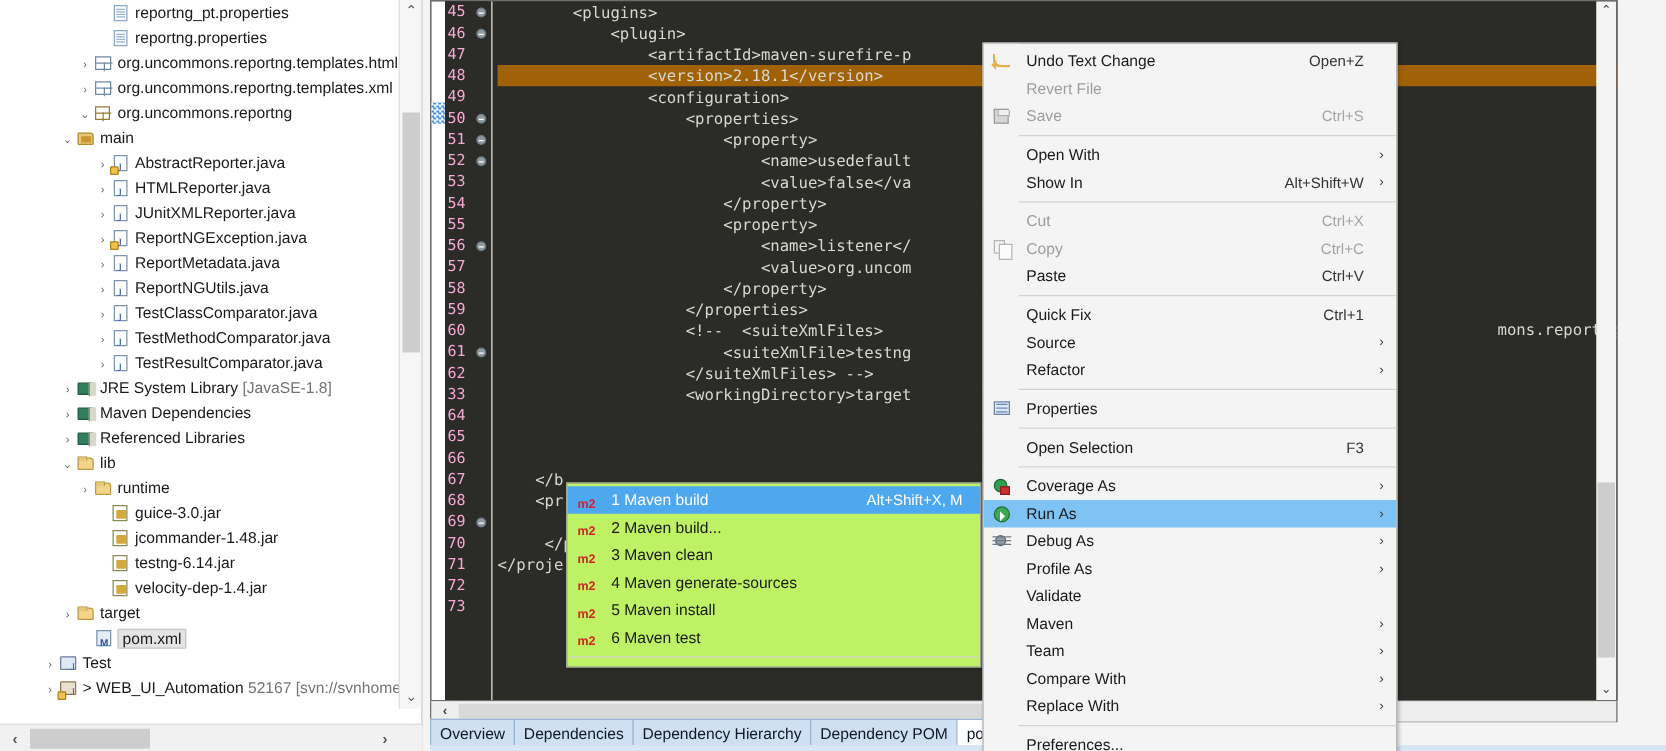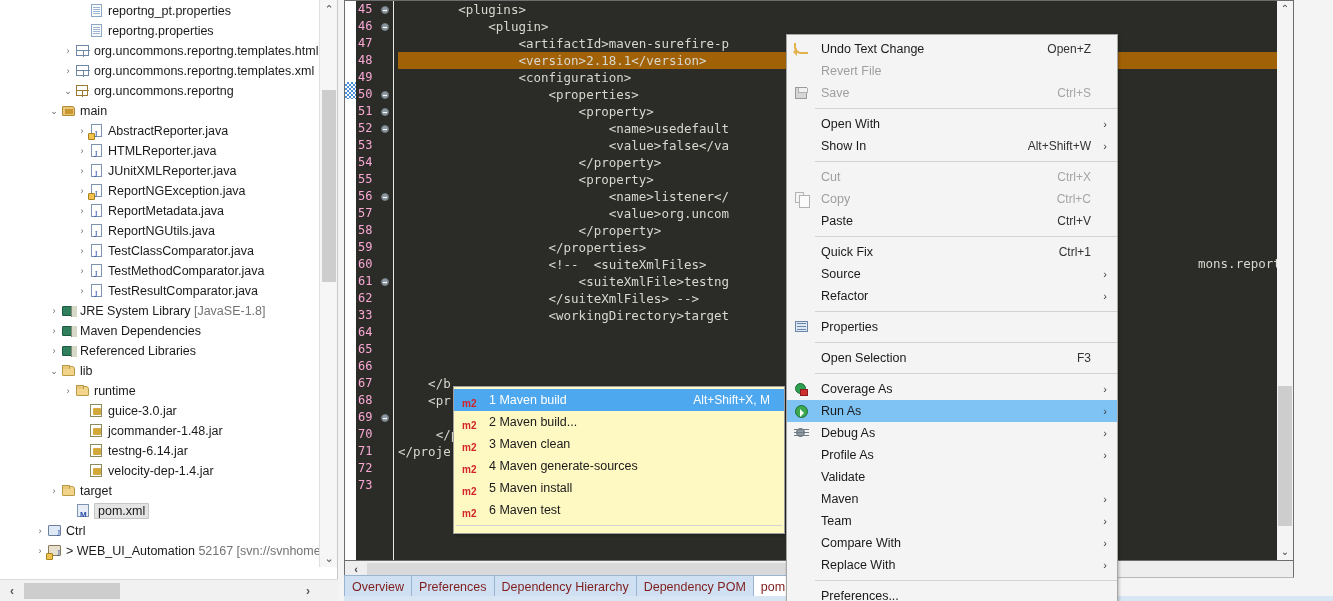--- a/index.html
+++ b/index.html
@@ -110,26 +110,26 @@
   #ed-vthumb{position:absolute;left:1px;top:385px;width:14px;height:140px;background:#cdcdcd;}
   #ed-hscroll{position:absolute;left:5px;top:561px;width:950px;height:17px;background:#eeeeee;
     border-left:1px solid #6d6d6d;border-right:1px solid #6d6d6d;border-bottom:1px solid #b9b9b9;}
   #ed-hscroll .arr{position:absolute;left:3px;top:0;width:16px;height:17px;text-align:center;
     line-height:17px;font-size:11px;color:#444;font-weight:bold;}
   #ed-hthumb{position:absolute;left:22px;top:2px;width:700px;height:13px;background:#d9d9d9;}
 
   
   #ed-tabs{position:absolute;left:5px;top:575px;height:22px;display:flex;align-items:stretch;}
   .etab{background:#cfe0f2;border:1px solid #9ab4d4;border-bottom:none;font-size:12.5px;
-    color:#7f1d1d;padding:2px 7px 0 7px;line-height:18px;margin-right:-1px;}
+    color:#0f172a;padding:2px 7px 0 7px;line-height:18px;margin-right:-1px;}
   .etab.active{background:#ffffff;border-color:#9ab4d4;}
   #tabs-fill{position:absolute;left:5px;top:596px;width:1328px;height:5px;background:#d8e5f3;}
 
   
-  #maven-menu{position:absolute;left:453px;top:386px;width:332px;background:#fef9c3;
+  #maven-menu{position:absolute;left:453px;top:386px;width:332px;background:#bef264;
     border:1px solid #a0a0a0;box-shadow:1px 1px 3px rgba(0,0,0,.28);padding:2px 0 3px 0;}
   .mrow{position:relative;height:22px;line-height:22px;font-size:12.5px;color:#1a1a1a;
     padding-left:35px;white-space:nowrap;}
   .mrow.hi{background:#4ea8ef;color:#ffffff;}
   .m2{position:absolute;left:8px;top:4px;font-size:10px;font-weight:bold;color:#d3222a;
     font-family:"Liberation Sans",sans-serif;}
   .mkey{position:absolute;right:14px;top:0;font-size:12px;color:#222;}
   .mrow.hi .mkey{color:#ffffff;margin-left:46px;}
   .msep{height:1px;background:#d3d3d3;margin:4px 2px 4px 2px;}
 
@@ -201,21 +201,21 @@
         <div class="trow"><span style="display:inline-block;width:48px"></span><span class="tw">›</span><span class="ico"><span class="ic-lib"></span></span><span class="lbl">Maven Dependencies</span></div>
         <div class="trow"><span style="display:inline-block;width:48px"></span><span class="tw">›</span><span class="ico"><span class="ic-lib"></span></span><span class="lbl">Referenced Libraries</span></div>
         <div class="trow"><span style="display:inline-block;width:48px"></span><span class="tw">⌄</span><span class="ico"><span class="ic-folder"></span></span><span class="lbl">lib</span></div>
         <div class="trow"><span style="display:inline-block;width:62px"></span><span class="tw">›</span><span class="ico"><span class="ic-folder"></span></span><span class="lbl">runtime</span></div>
         <div class="trow"><span style="display:inline-block;width:76px"></span><span class="tw"></span><span class="ico"><span class="ic-jar"></span></span><span class="lbl">guice-3.0.jar</span></div>
         <div class="trow"><span style="display:inline-block;width:76px"></span><span class="tw"></span><span class="ico"><span class="ic-jar"></span></span><span class="lbl">jcommander-1.48.jar</span></div>
         <div class="trow"><span style="display:inline-block;width:76px"></span><span class="tw"></span><span class="ico"><span class="ic-jar"></span></span><span class="lbl">testng-6.14.jar</span></div>
         <div class="trow"><span style="display:inline-block;width:76px"></span><span class="tw"></span><span class="ico"><span class="ic-jar"></span></span><span class="lbl">velocity-dep-1.4.jar</span></div>
         <div class="trow"><span style="display:inline-block;width:48px"></span><span class="tw">›</span><span class="ico"><span class="ic-folder"></span></span><span class="lbl">target</span></div>
         <div class="trow"><span style="display:inline-block;width:62px"></span><span class="tw"></span><span class="ico"><span class="ic-pom"></span></span><span class="lbl sel-soft">pom.xml</span></div>
-        <div class="trow"><span style="display:inline-block;width:34px"></span><span class="tw">›</span><span class="ico"><span class="ic-proj"></span></span><span class="lbl">Ctrl</span></div>
+        <div class="trow"><span style="display:inline-block;width:34px"></span><span class="tw">›</span><span class="ico"><span class="ic-proj"></span></span><span class="lbl">Test</span></div>
         <div class="trow"><span style="display:inline-block;width:34px"></span><span class="tw">›</span><span class="ico"><span class="ic-proj2"></span><span class="warnbadge"></span></span><span class="lbl">&gt; WEB_UI_Automation</span> <span class="lbl dim">52167 [svn://svnhome.ac</span></div>
       </div>
 
     <div id="exp-vscroll">
       <div class="arr up">⌃</div>
       <div id="exp-vthumb"></div>
       <div class="arr dn">⌄</div>
     </div>
 
     <div id="exp-hscroll">
@@ -300,21 +300,21 @@
       </div>
     </div>
 
     <div id="ed-hscroll">
       <div class="arr">‹</div>
       <div id="ed-hthumb"></div>
     </div>
 
     <div id="ed-tabs">
         <div class="etab">Overview</div>
-        <div class="etab">Preferences</div>
+        <div class="etab">Dependencies</div>
         <div class="etab">Dependency Hierarchy</div>
         <div class="etab">Dependency POM</div>
         <div class="etab active">pom.xml</div>
       </div>
     <div id="tabs-fill"></div>
   </div>
 
   <div id="maven-menu">
       <div class="mrow hi"><span class="m2">m2</span><span>1 Maven build</span><span class="mkey">Alt+Shift+X, M</span></div>
       <div class="mrow"><span class="m2">m2</span><span>2 Maven build...</span></div>

